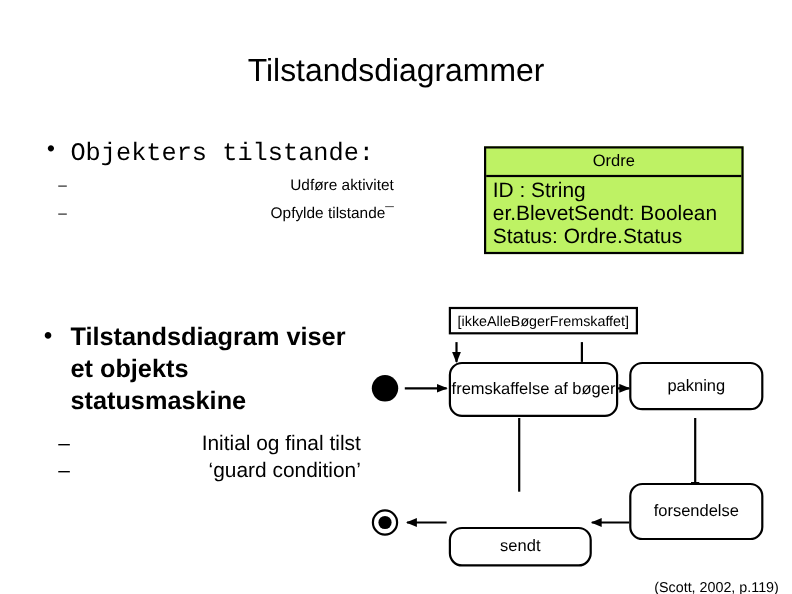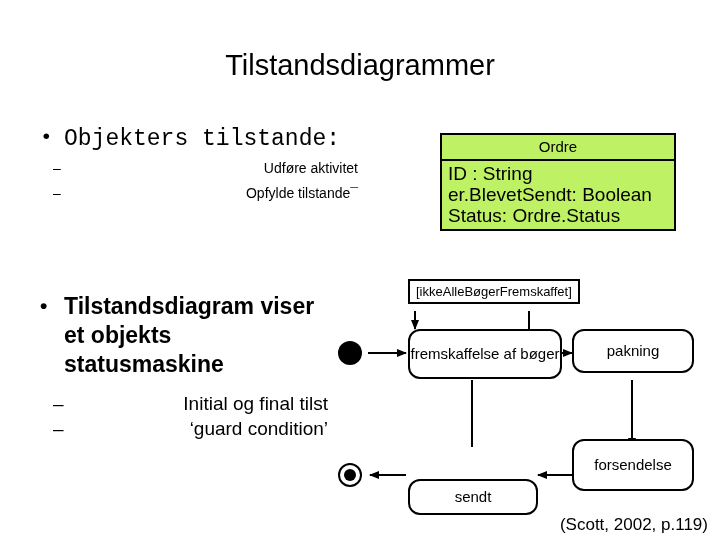--- a/index.html
+++ b/index.html
@@ -181,22 +181,22 @@
     left: 4px;
     top: 4px;
     width: 12px;
     height: 12px;
     border-radius: 50%;
     background: #000;
   }
   .credit {
     position: absolute;
     right: 12px;
-    top: 515px;
-    font-size: 17px;
+    top: 526px;
+    font-size: 13px;
   }
   svg.arrows {
     position: absolute;
     left: 0; top: 0;
     width: 390px;
     height: 250px;
     overflow: visible;
   }
 </style>
 </head>

